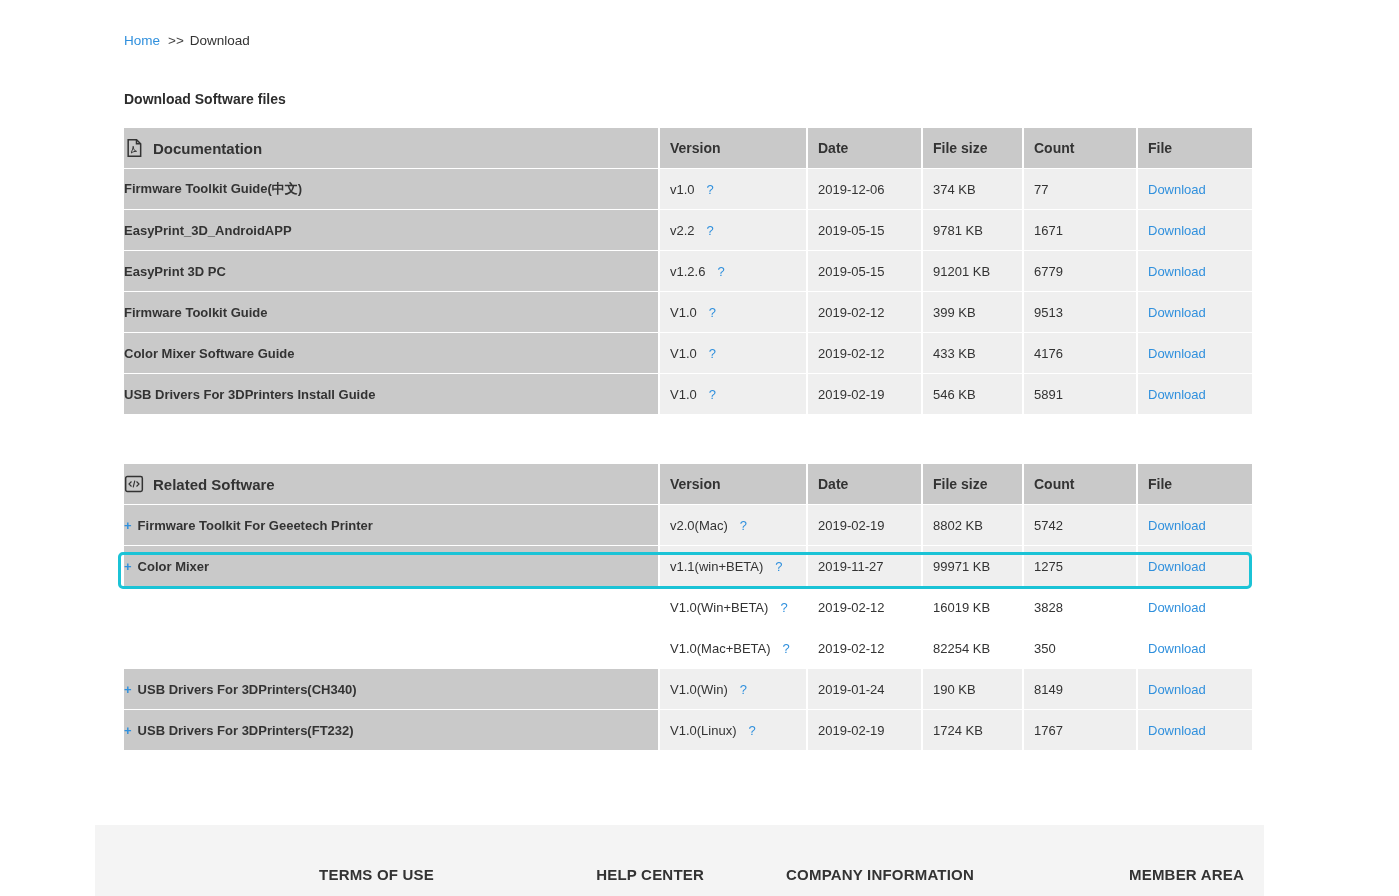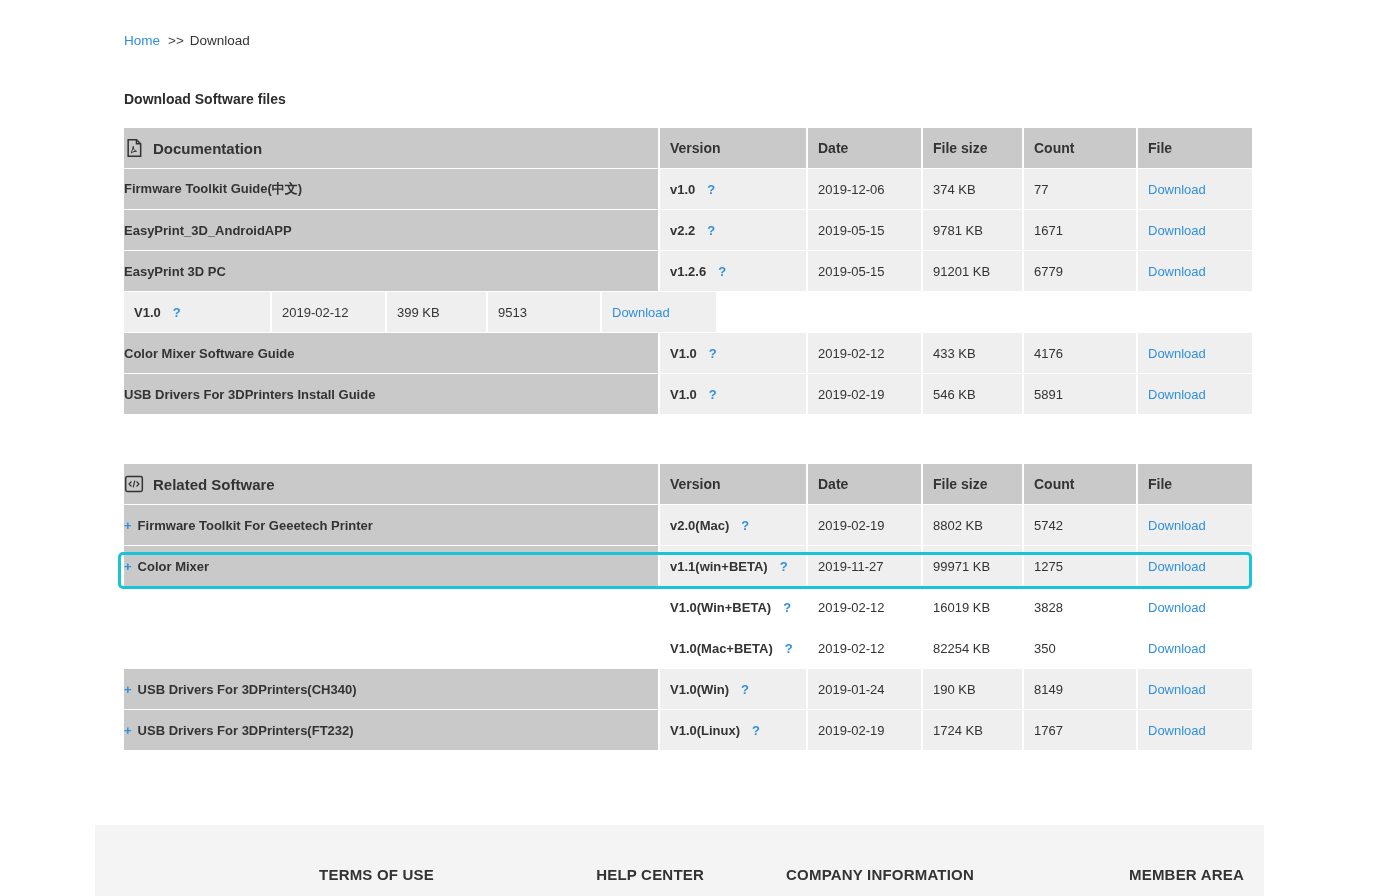--- a/index.html
+++ b/index.html
@@ -24,21 +24,21 @@
   
   .tbl { margin-top:21px; width:1140px; }
   .tbl + .tbl { margin-top:50px; }
   .row { display:flex; gap:2px; height:40px; margin-bottom:1px; position:relative; }
   .cell {
     display:flex; align-items:center; flex-shrink:0;
     background:#efefef; font-size:13px; color:#333;
     padding:0 10px; overflow:hidden; white-space:nowrap;
   }
   .c-name   { width:534px; padding-left:0; background:#c9c9c9; font-weight:bold; }
-  .c-version{ width:146px;font-weight:bold; }
+  .c-version{ width:146px; }
   .c-date   { width:113px; }
   .c-size   { width:99px; }
   .c-count  { width:112px; }
   .c-file   { width:114px; }
   .head-row .cell { background:#c9c9c9; font-weight:bold; font-size:14px; color:#333; }
   .head-row .c-name { font-size:15px; }
   .icon { display:inline-flex; align-items:center; margin-right:9px; }
   .row.sub .cell { background:#ffffff; }
   .q { color:#3090dd; margin-left:12px; text-decoration:none; cursor:pointer; }
   .dl { color:#3090dd; text-decoration:none; cursor:pointer; }
@@ -129,20 +129,23 @@
           </div>
         <div class="cell c-date">2019-05-15</div>
         <div class="cell c-size">91201 KB</div>
         <div class="cell c-count">6779</div>
         <div class="cell c-file">
             <a class="dl">Download</a>
           </div>
       </div>
 
       <div class="row">
+        <div class="cell c-name">
+            <span>Firmware Toolkit Guide</span>
+          </div>
         <div class="cell c-version">
             <span>V1.0</span>
             <a class="q">?</a>
           </div>
         <div class="cell c-date">2019-02-12</div>
         <div class="cell c-size">399 KB</div>
         <div class="cell c-count">9513</div>
         <div class="cell c-file">
             <a class="dl">Download</a>
           </div>

